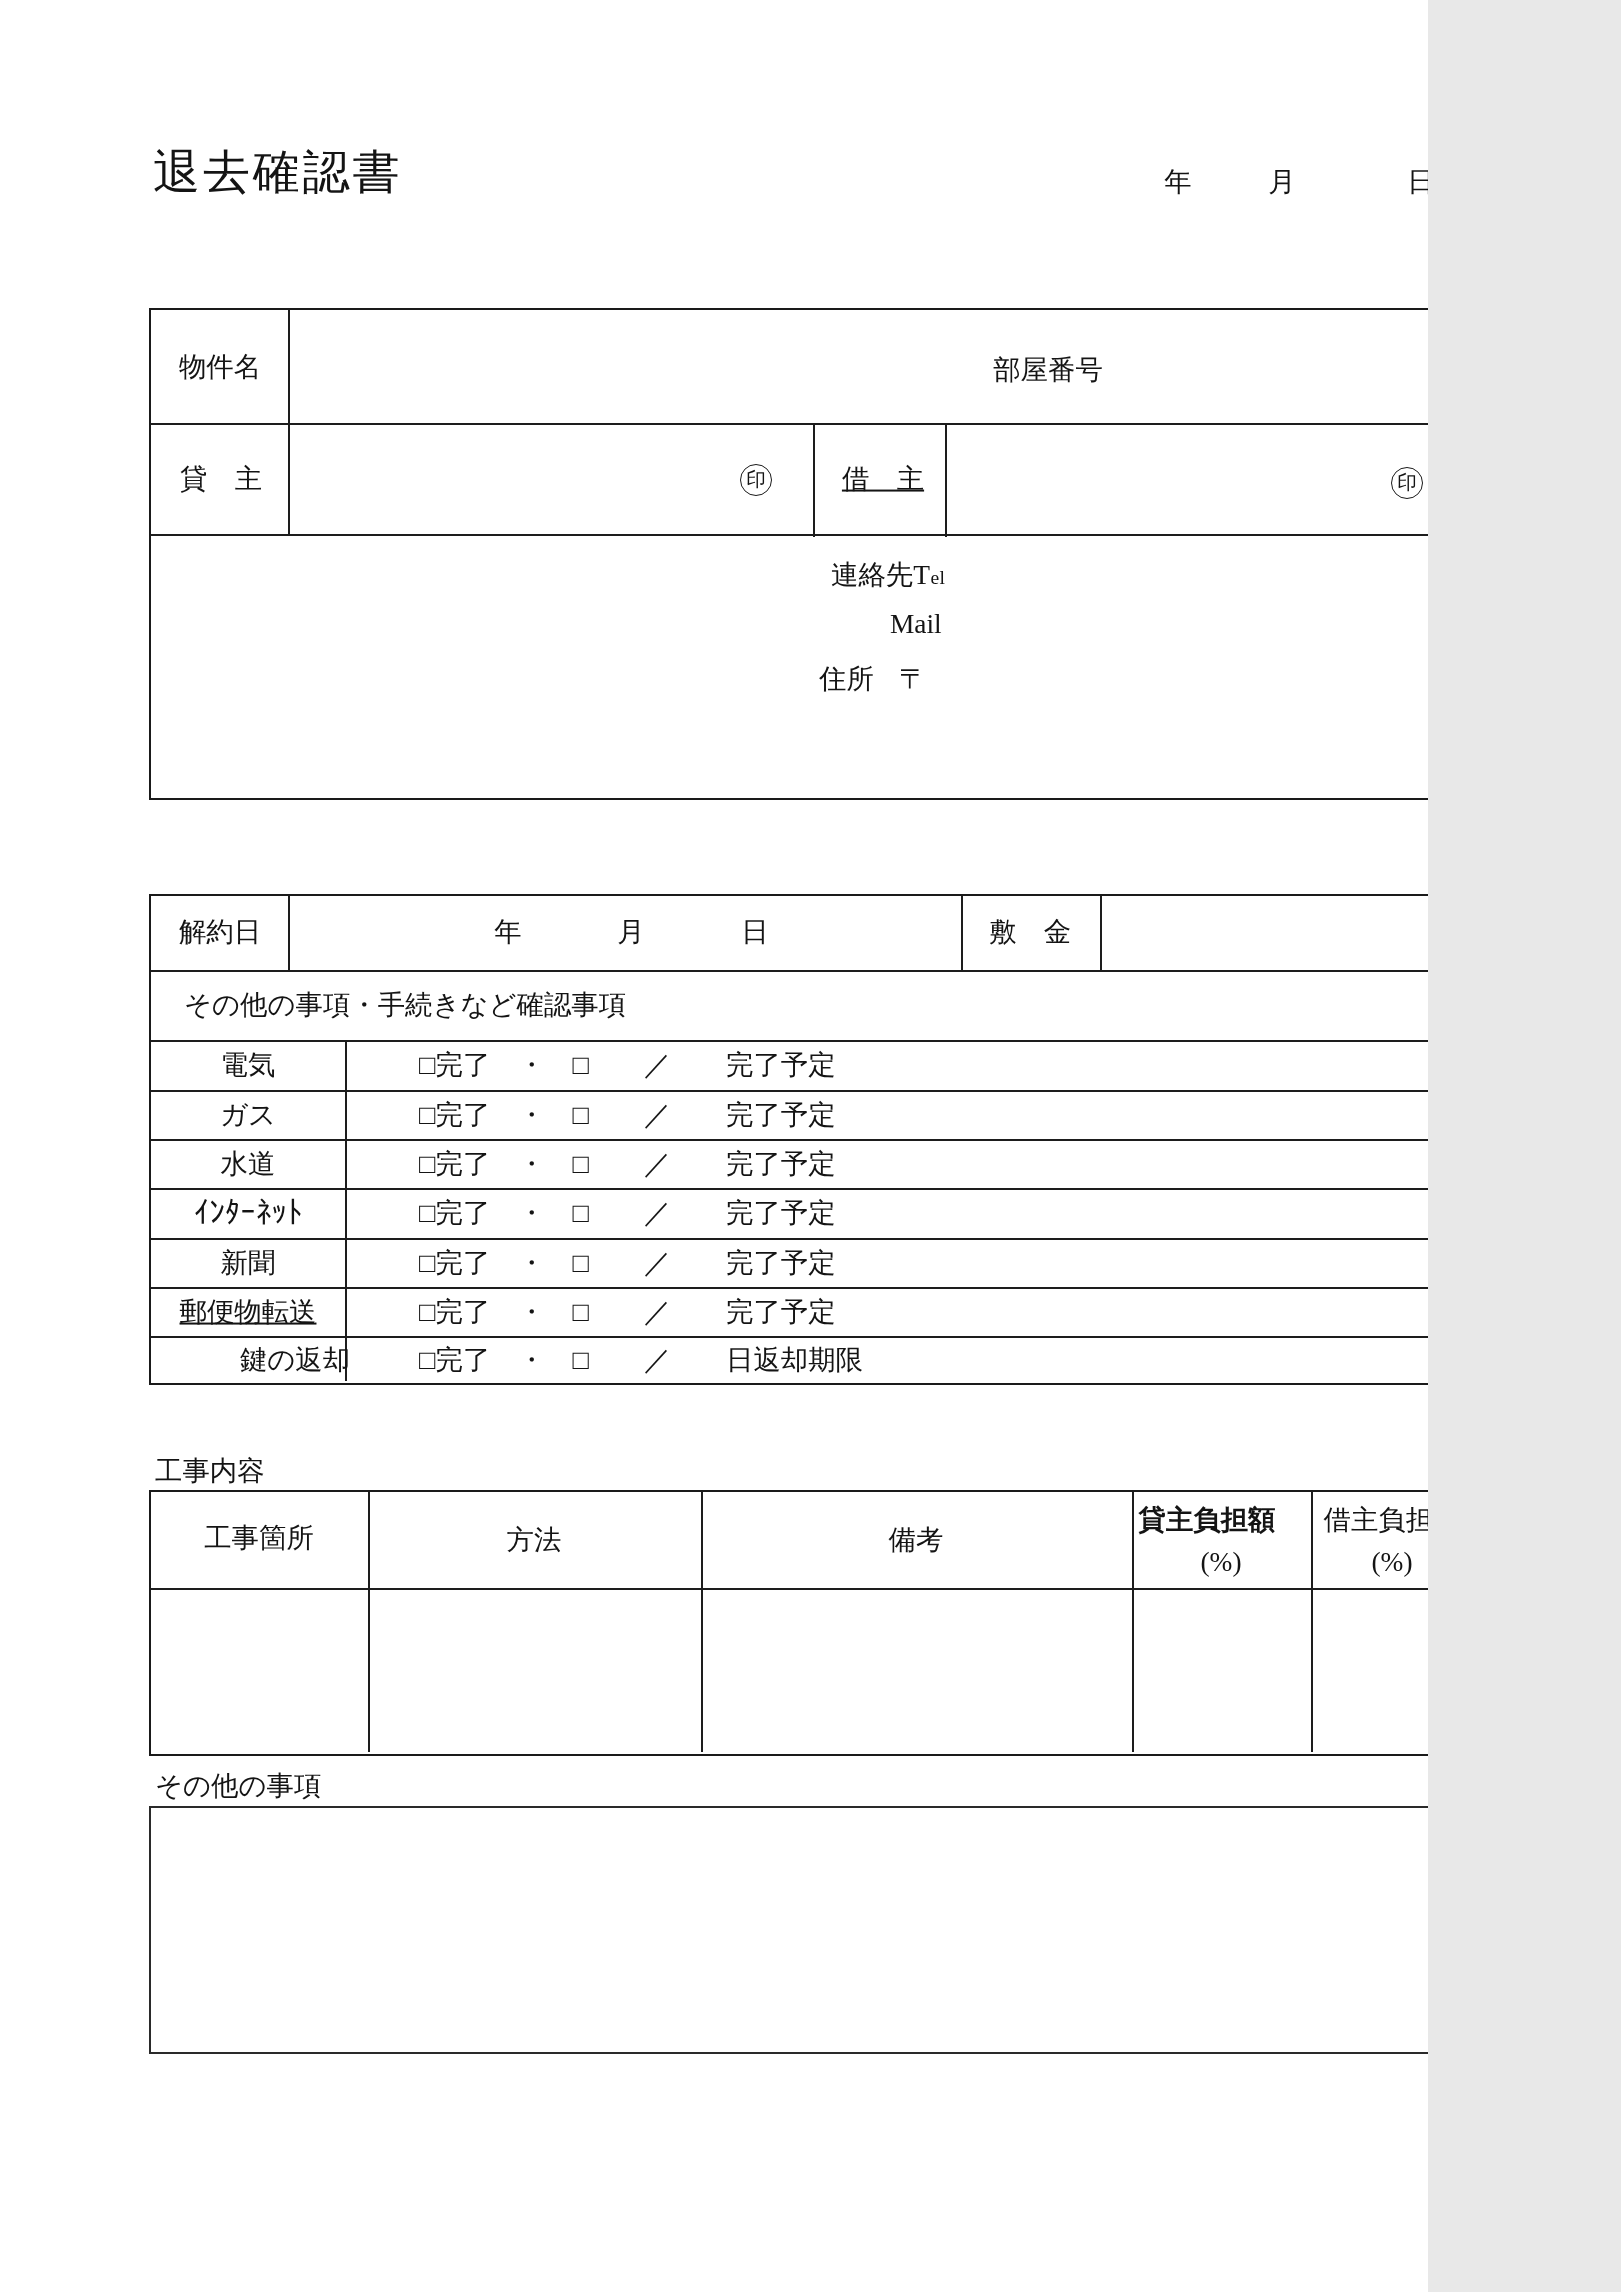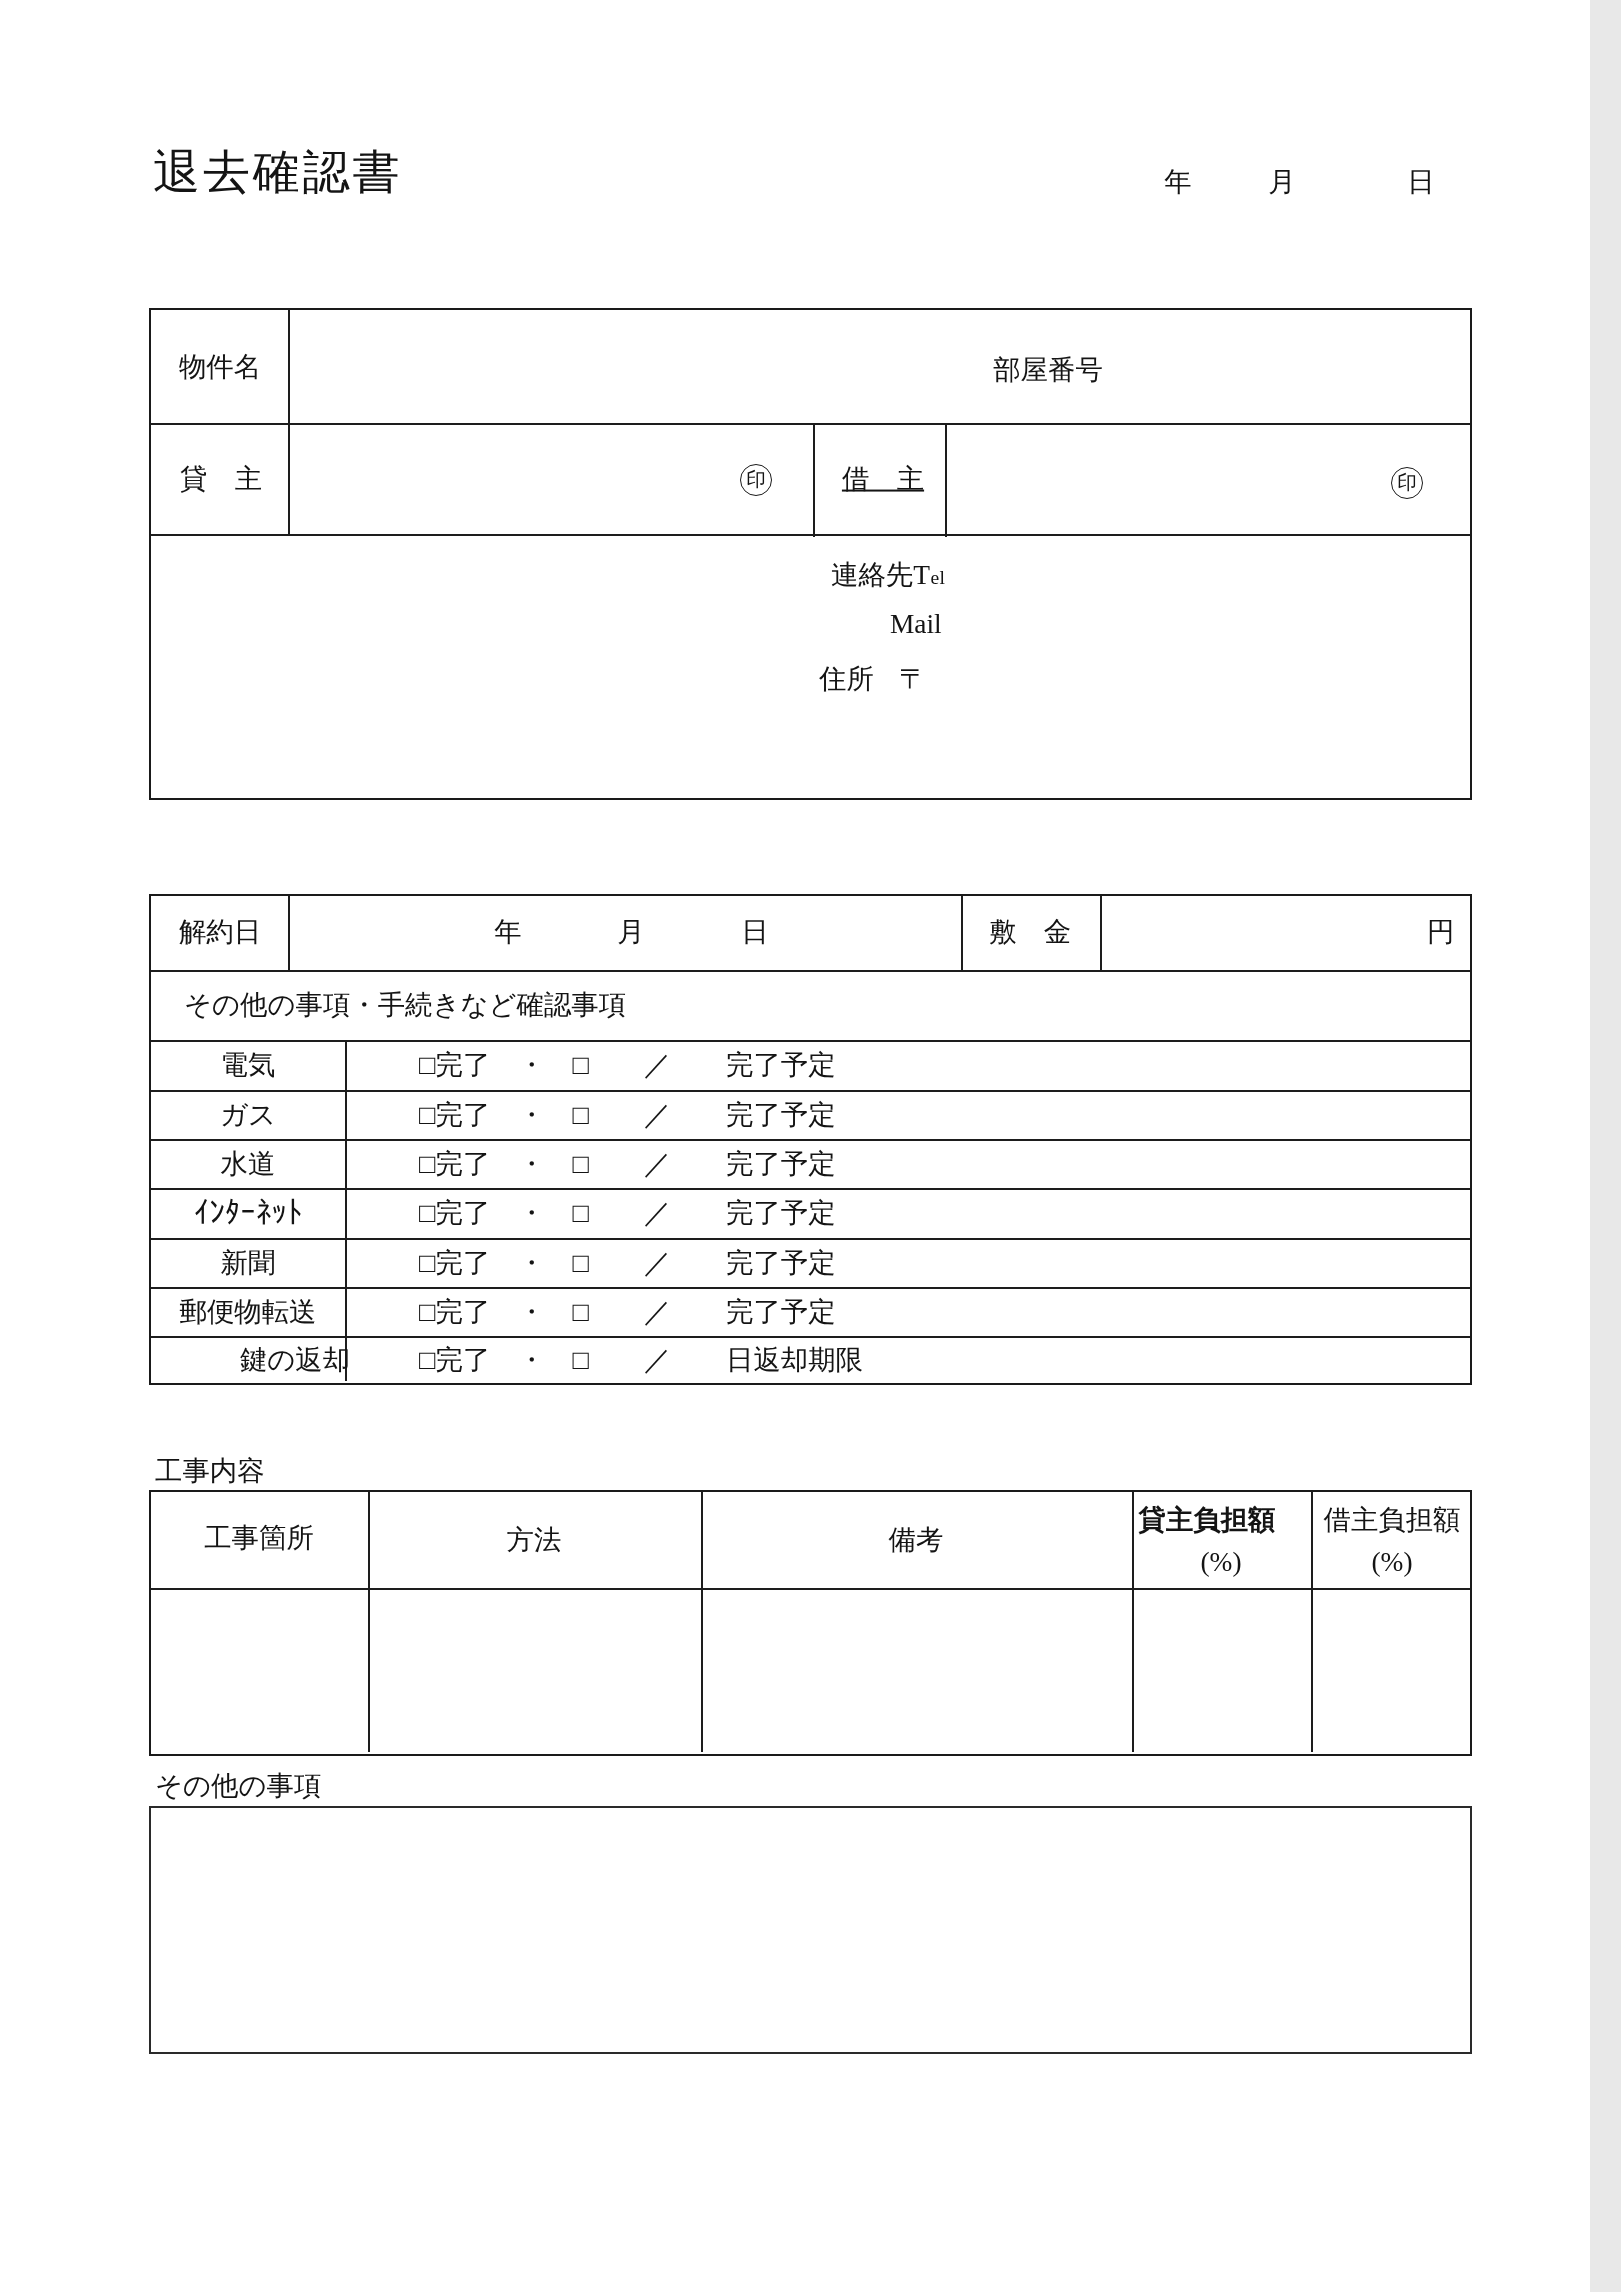--- a/index.html
+++ b/index.html
@@ -1,18 +1,18 @@
 <!DOCTYPE html>
 <html><head>
 <meta charset="utf-8">
 <style>
   html,body{margin:0;padding:0;background:#e8e8e8;}
   .page{
     position:relative;
-    width:1590px;height:2293px;
+    width:1428px;height:2293px;
     background:#ffffff;
     font-family:"Liberation Serif","DejaVu Serif",serif;
     color:#141414;
     overflow:hidden;
   }
   .abs{position:absolute;white-space:nowrap;}
   
   .cc{position:absolute;transform:translate(-50%,-50%);white-space:nowrap;font-size:27.4px;line-height:1.2;}
   .cl{position:absolute;transform:translateY(-50%);white-space:nowrap;font-size:27.4px;line-height:1.2;}
   .cr{position:absolute;transform:translateY(-50%);white-space:nowrap;font-size:27.4px;line-height:1.2;}
@@ -110,21 +110,21 @@
     </div>
     <div>
       <span class="cc" style="left:97px;top:317px;font-size:31px;">ｲﾝﾀｰﾈｯﾄ</span>
       <span class="cl" style="left:268px;top:317px;">□完了　・　□　　／　　完了予定</span>
     </div>
     <div>
       <span class="cc" style="left:97px;top:367px;">新聞</span>
       <span class="cl" style="left:268px;top:367px;">□完了　・　□　　／　　完了予定</span>
     </div>
     <div>
-      <span class="cc" style="left:97px;top:416px;">郵便物転送</span>
+      <span class="cc" style="left:97px;top:416px;text-decoration:underline;">郵便物転送</span>
       <span class="cl" style="left:268px;top:416px;">□完了　・　□　　／　　完了予定</span>
     </div>
     <div>
       <span class="cc" style="left:97px;top:464px;margin-left:47px;">鍵の返却</span>
       <span class="cl" style="left:268px;top:464px;">□完了　・　□　　／　　日返却期限</span>
     </div>
   </div>
 
   <div class="abs" style="left:155px;top:1453px;font-size:27.4px;">工事内容</div>
 

